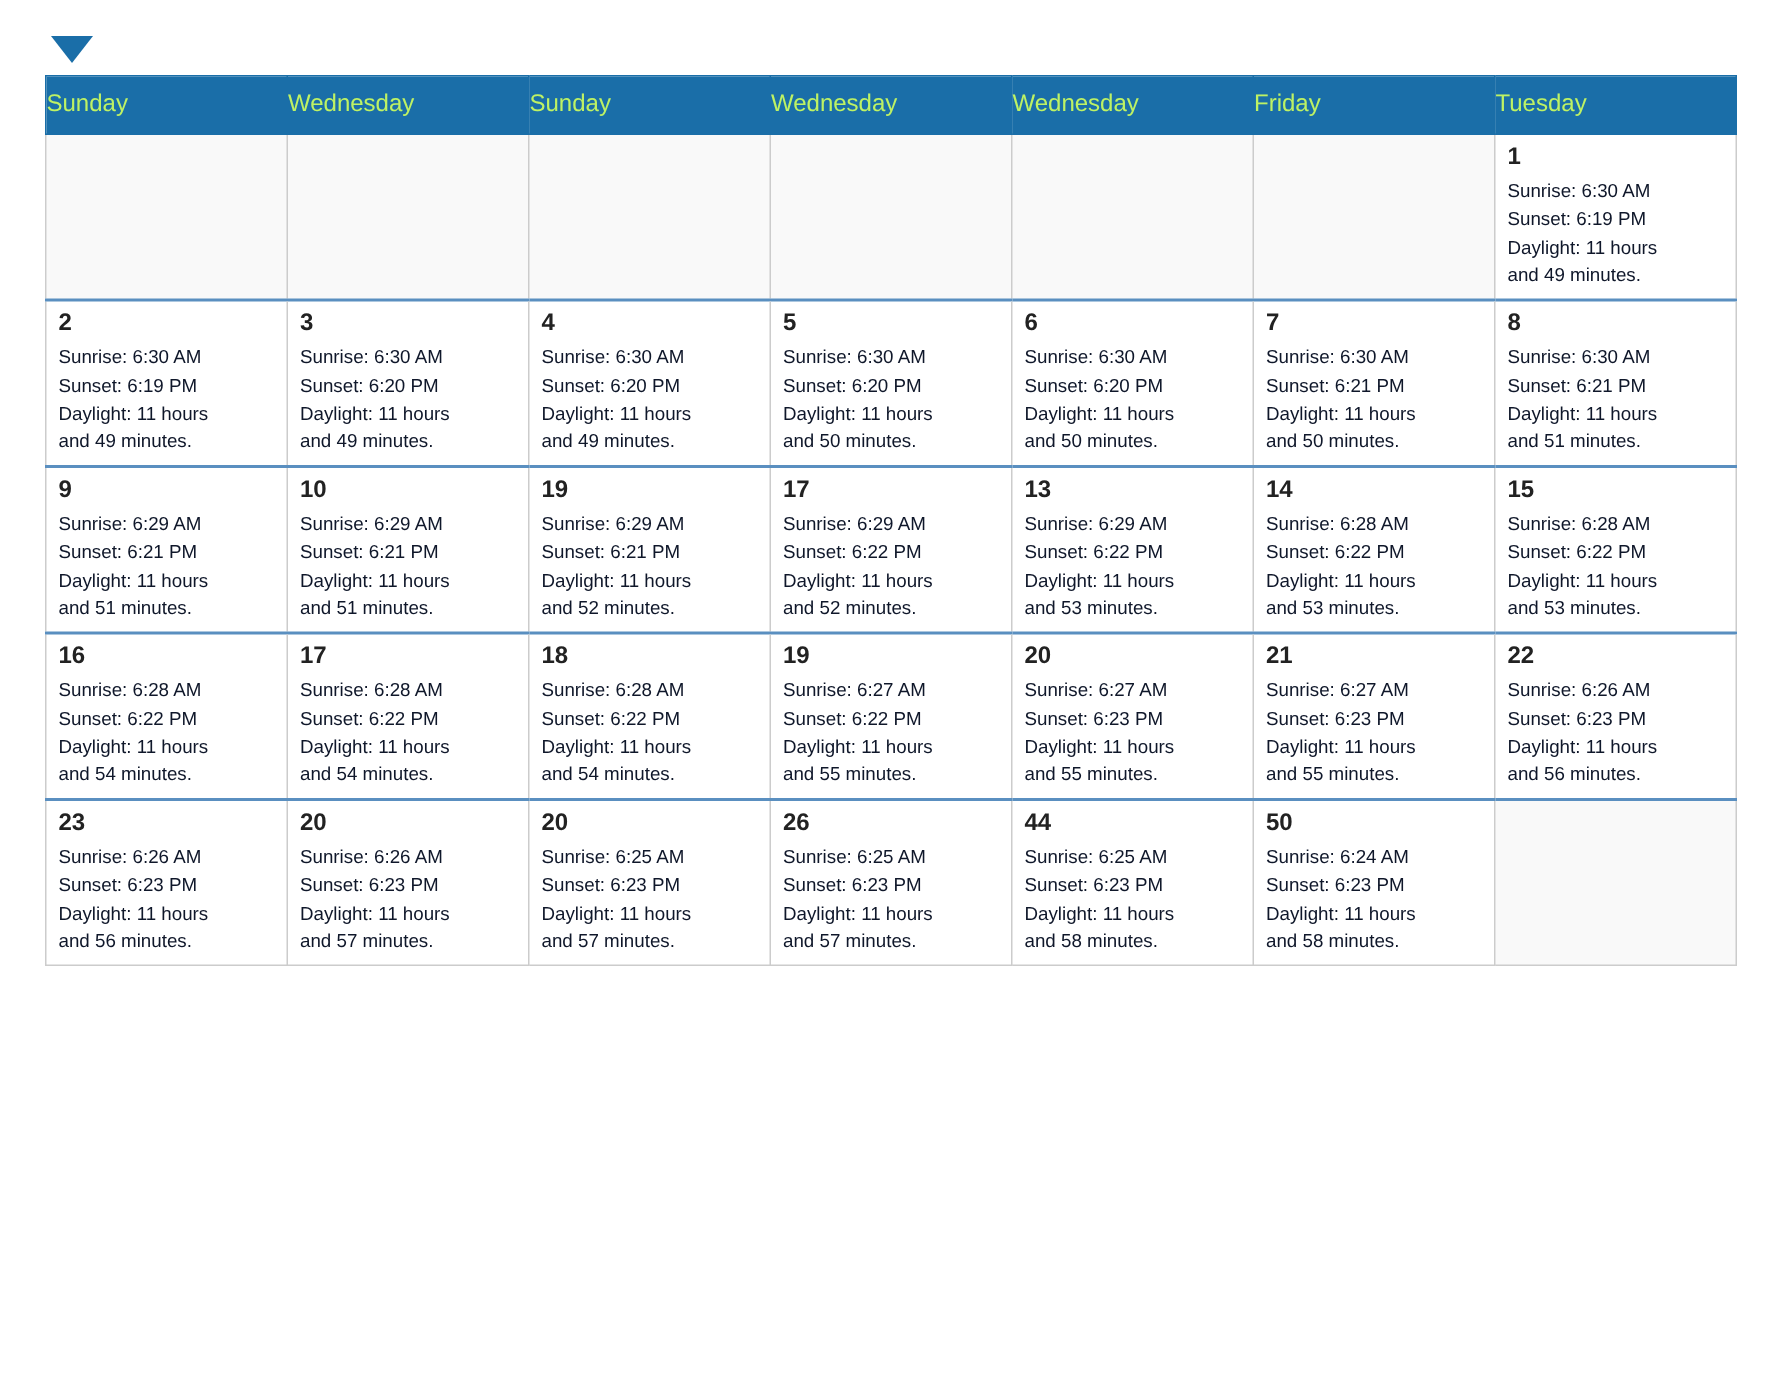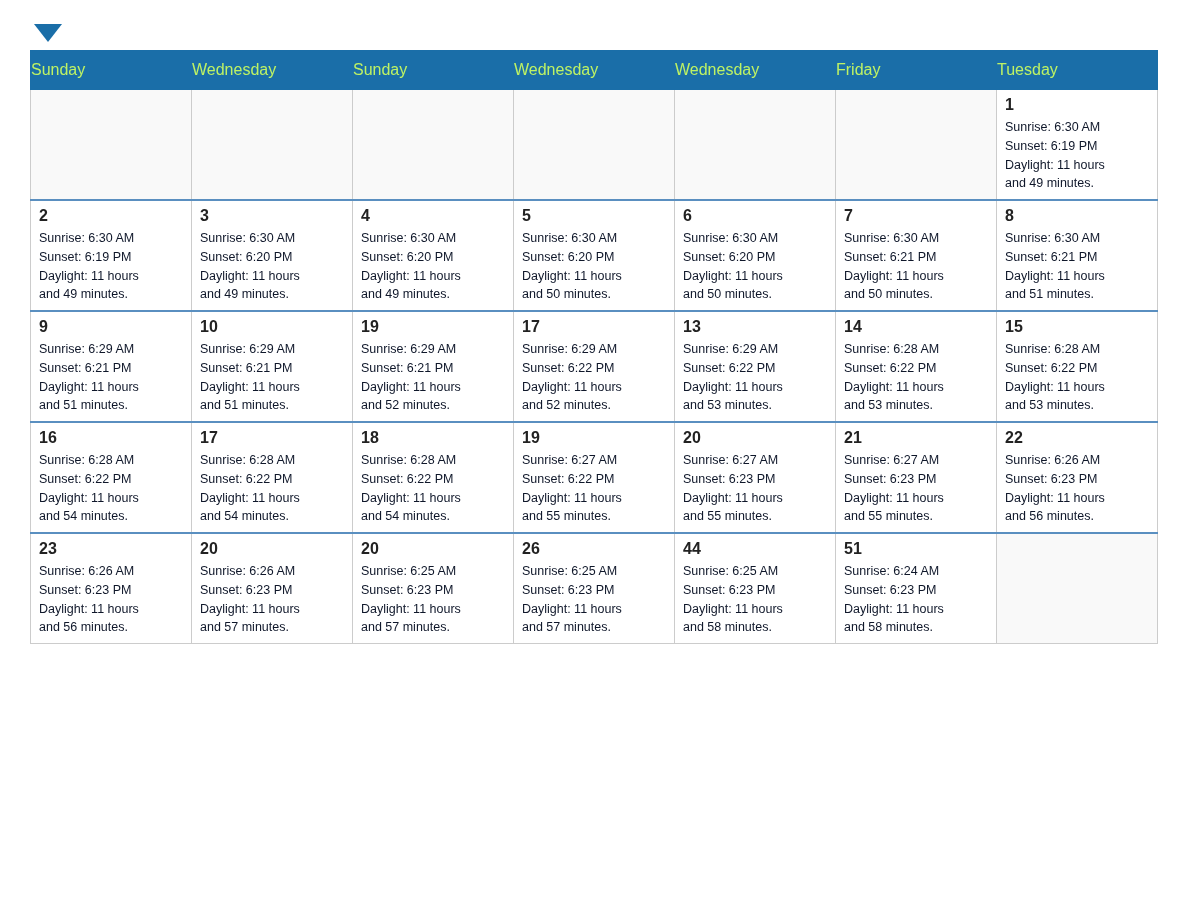--- a/index.html
+++ b/index.html
@@ -332,21 +332,21 @@
 and 57 minutes.</div>
         </td>
         <td>
           <span class="day-number">44</span>
           <div class="day-info" style="white-space: pre-line;">Sunrise: 6:25 AM
 Sunset: 6:23 PM
 Daylight: 11 hours
 and 58 minutes.</div>
         </td>
         <td>
-          <span class="day-number">51</span>
+          <span class="day-number">50</span>
           <div class="day-info" style="white-space: pre-line;">Sunrise: 6:24 AM
 Sunset: 6:23 PM
 Daylight: 11 hours
 and 58 minutes.</div>
         </td>
         <td class="empty-cell"></td>
       </tr>
     </tbody>
 </table>
 

